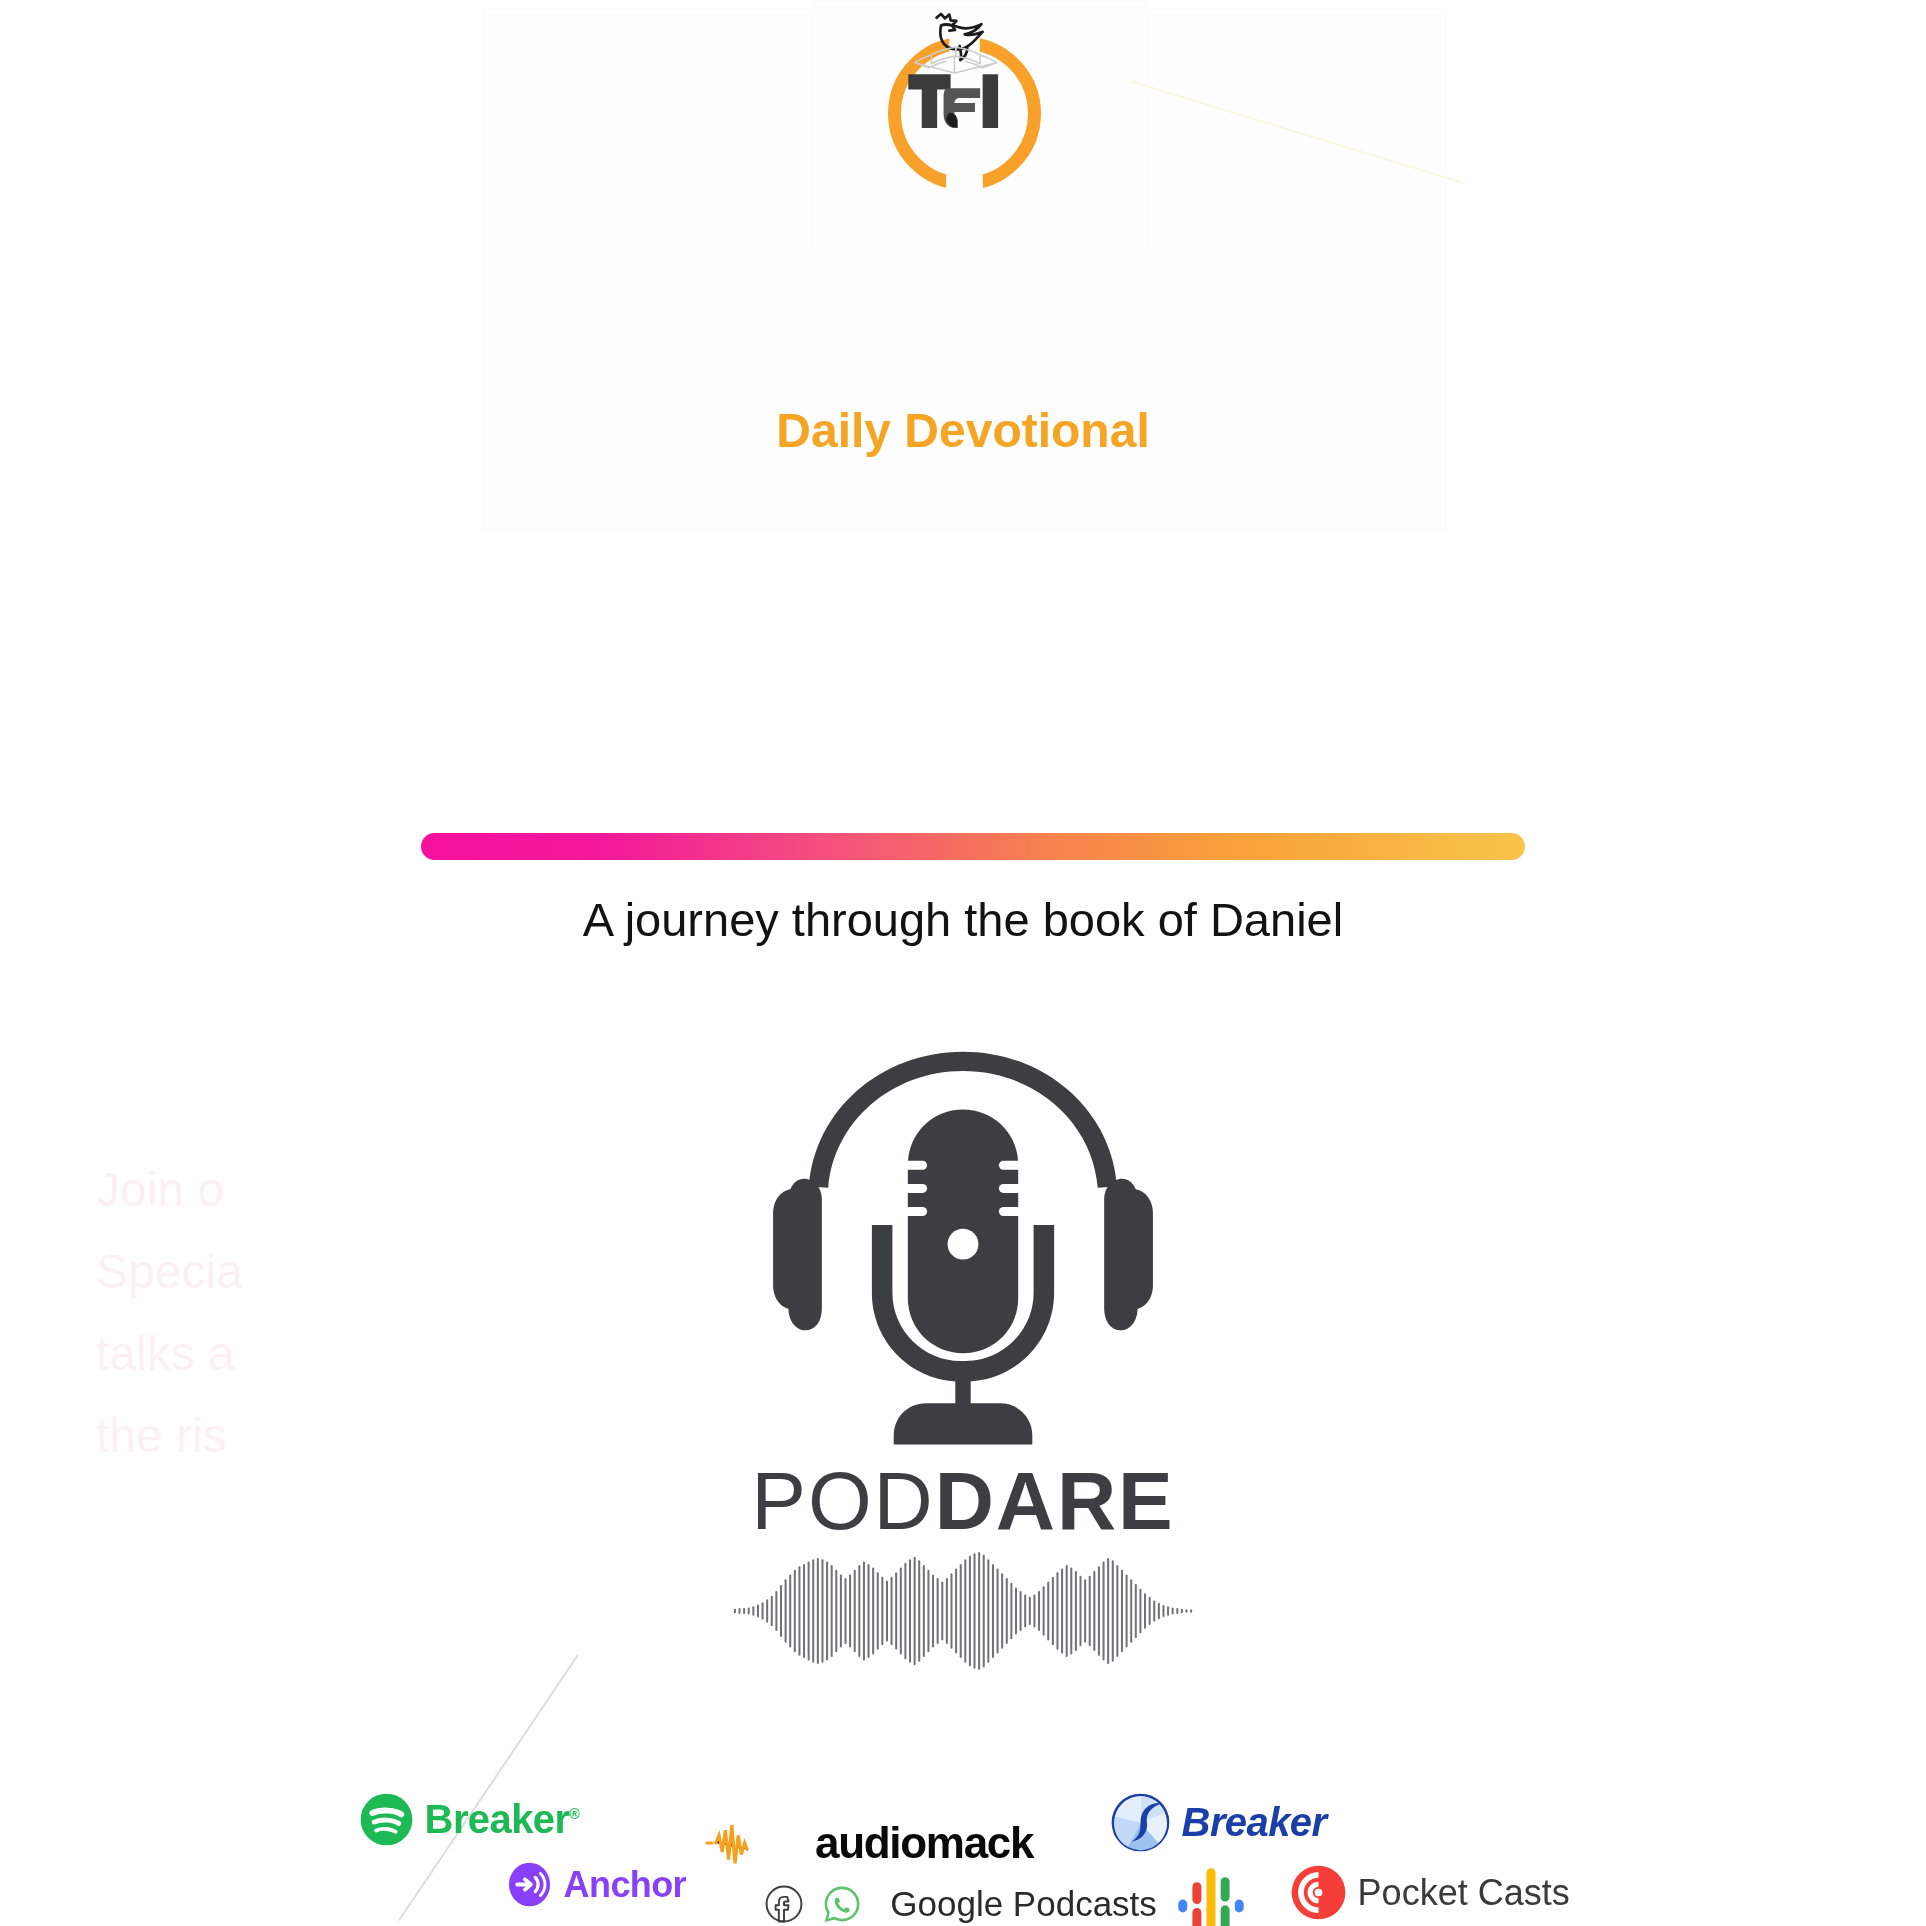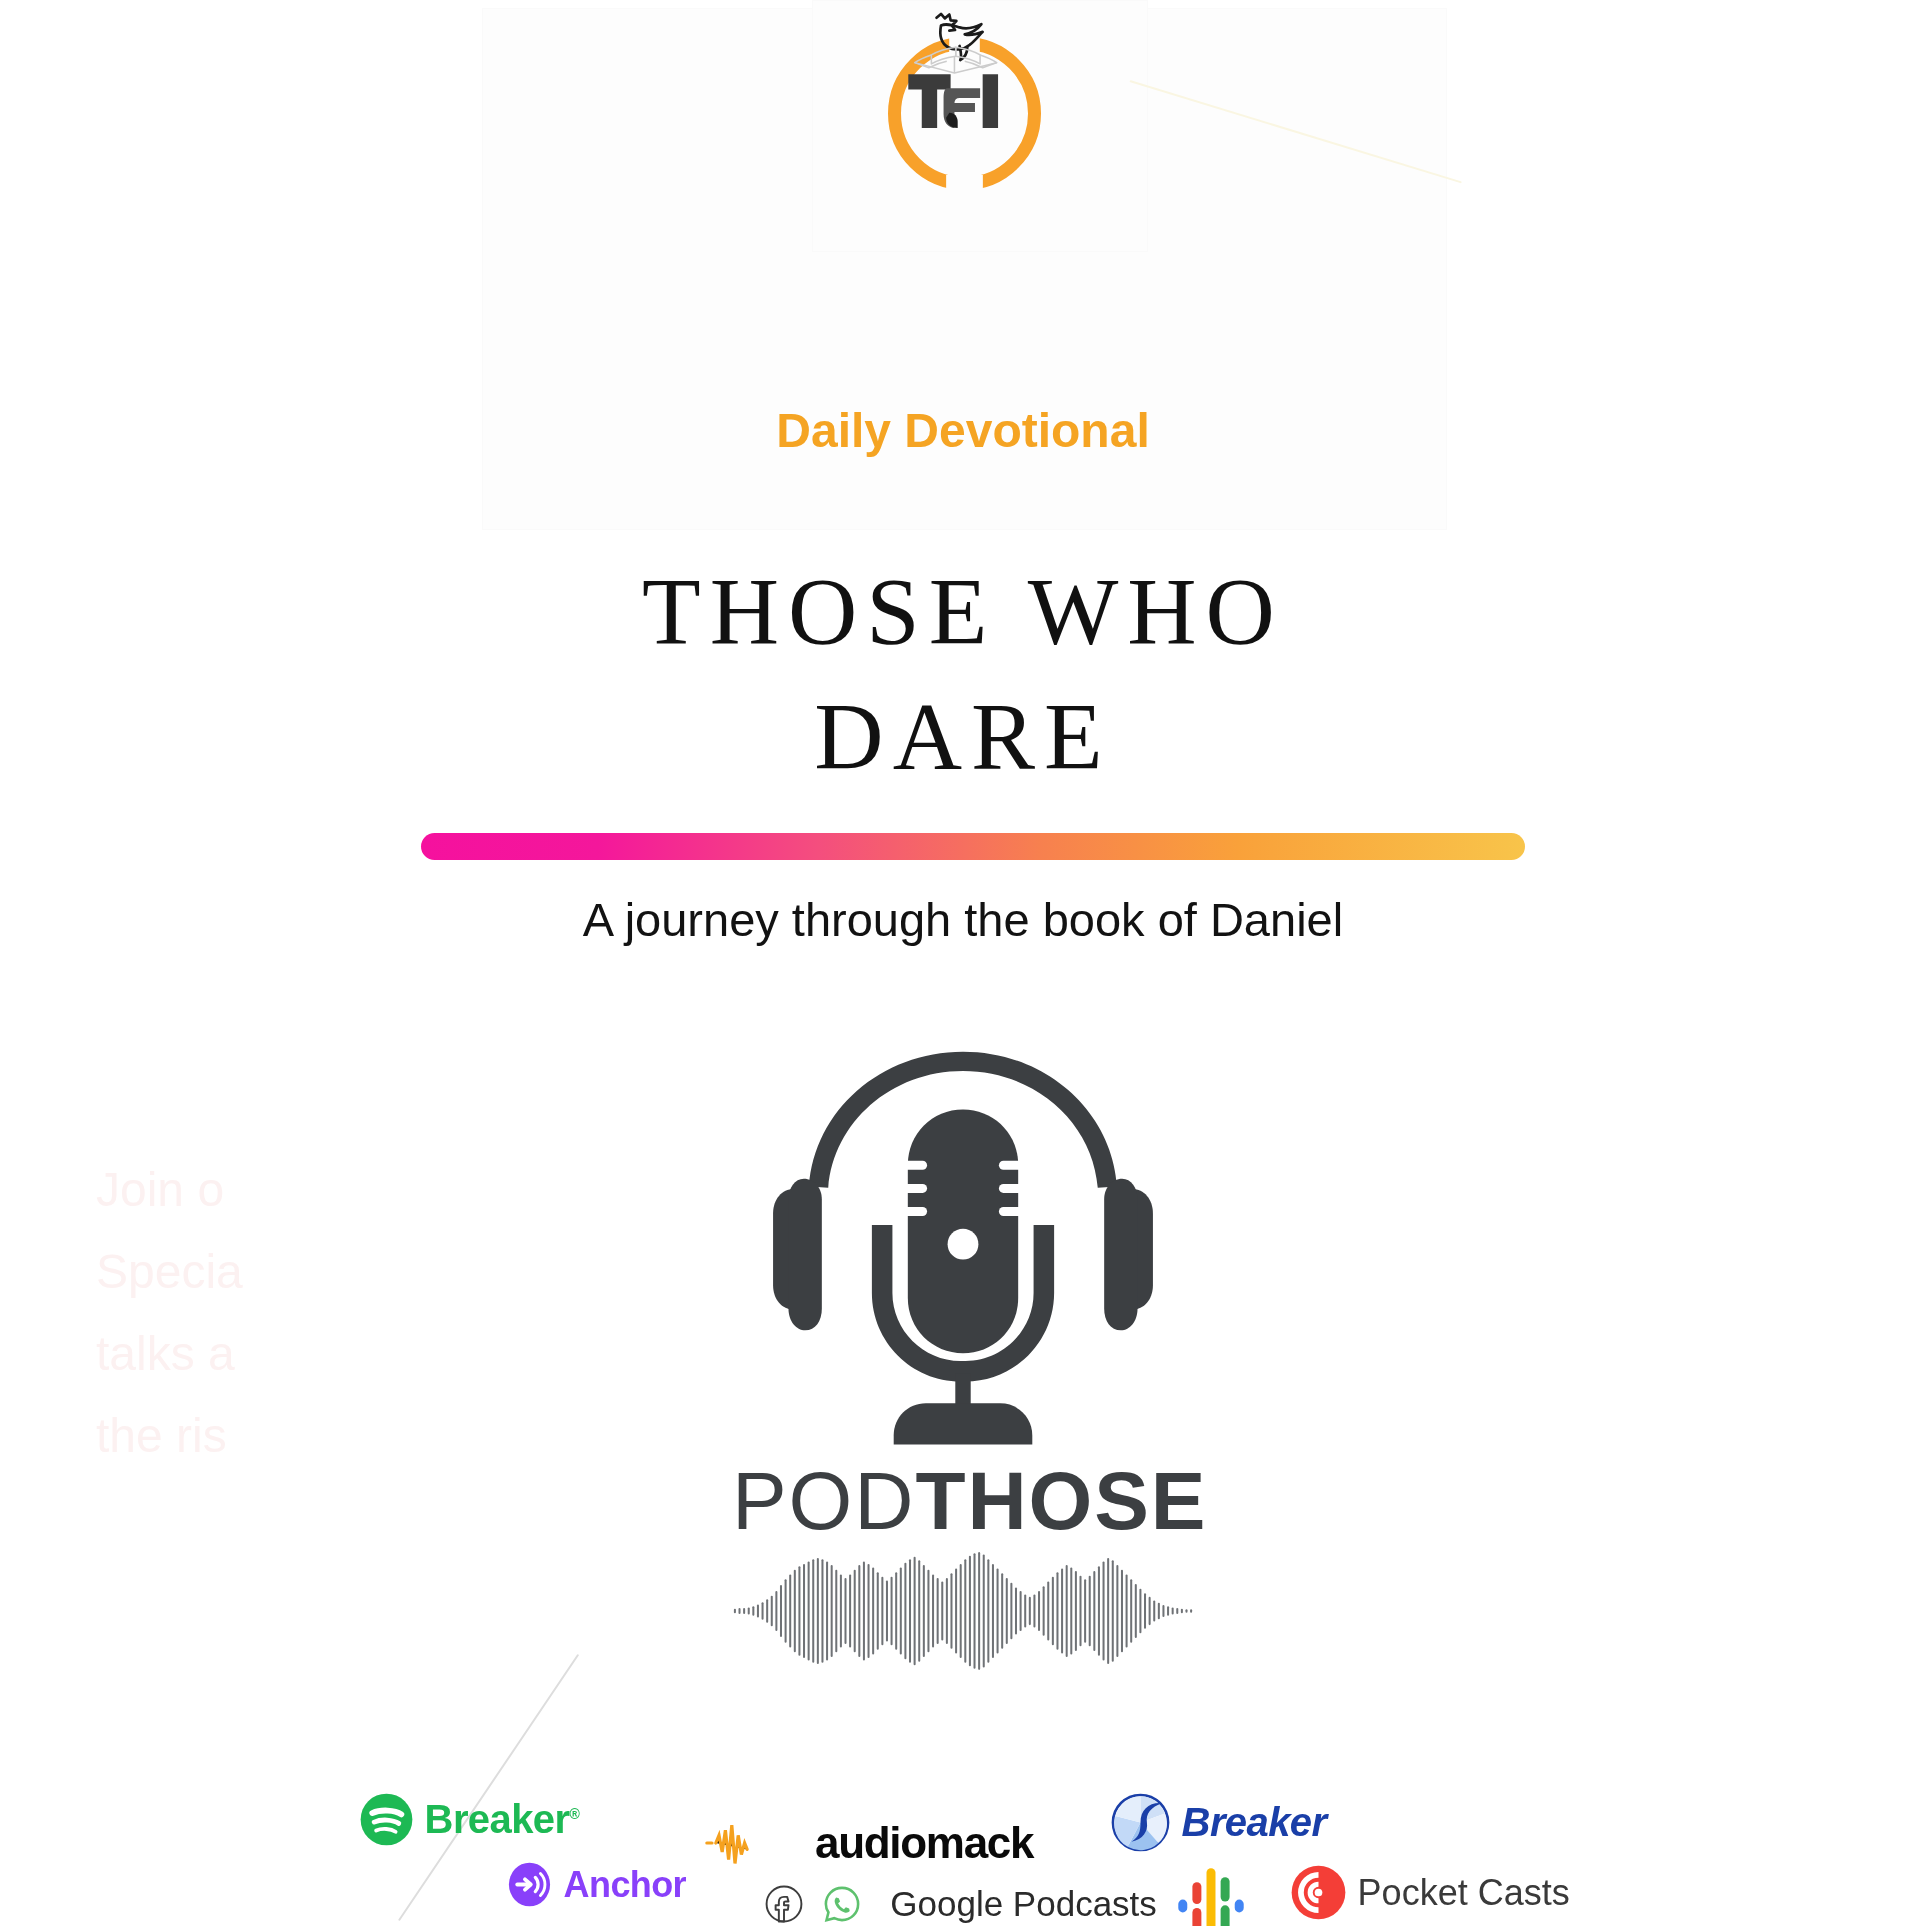--- a/index.html
+++ b/index.html
@@ -226,24 +226,20 @@
       <path d="M196 106 h24 v84 h-24 Z" fill="#3b3b3b"></path>
 
       <path d="M140 128 h52 v15 h-32 c-5 0 -8 3 -8 8 h32 v14 h-32 v25 c-10 -1 -17 -9 -17 -22 v-25
                c0 -9 2 -15 5 -15 Z" fill="#555555"></path>
       <path d="M144 166 c8 0 13 6 13 14 v10 c-11 0 -18 -7 -18 -16 Z" fill="#1d1d1d"></path>
     </svg>
   </div>
 
   <div class="brand-sub">Daily Devotional</div>
 
-  <div class="hero">
-    <div>THOSE WHO</div>
-    <div>DARE</div>
-  </div>
 
   <div class="rule"></div>
 
   <div class="tagline">A journey through the book of Daniel</div>
 
   <div class="podcast-art">
     <svg width="462" height="411" viewBox="0 0 720 640">
       <g fill="#3c3f42">
 
         <path d="M360 18 C232 18 128 110 120 228 l30 2 C158 128 248 48 360 48
@@ -271,21 +267,21 @@
 
         <path d="M218 288 v106 c0 76 62 138 138 138 h8 c76 0 138 -62 138 -138 v-106 h-32 v106
                  c0 58 -48 106 -106 106 h-8 c-58 0 -106 -48 -106 -106 v-106 Z"></path>
 
         <rect x="348" y="520" width="24" height="56"></rect>
         <path d="M252 616 c0 -28 22 -50 50 -50 h116 c28 0 50 22 50 50 v14 h-216 Z"></path>
       </g>
     </svg>
 
     <div class="pod-word">
-      <span class="light">POD</span><span class="bold">THOSE</span>
+      <span class="light">POD</span><span class="bold">DARE</span>
     </div>
 
     <svg id="waveform" width="462" height="128" viewBox="0 0 720 200" style="position:absolute; left:0; top:507px;">
         <rect x="2.02" y="96.32" width="3.17" height="7.36" rx="1.58" fill="#6f7276"></rect>
         <rect x="9.22" y="95.40" width="3.17" height="9.20" rx="1.58" fill="#6f7276"></rect>
         <rect x="16.42" y="95.40" width="3.17" height="9.20" rx="1.58" fill="#6f7276"></rect>
         <rect x="23.62" y="94.48" width="3.17" height="11.04" rx="1.58" fill="#6f7276"></rect>
         <rect x="30.82" y="92.64" width="3.17" height="14.72" rx="1.58" fill="#6f7276"></rect>
         <rect x="38.02" y="89.88" width="3.17" height="20.24" rx="1.58" fill="#6f7276"></rect>
         <rect x="45.22" y="86.20" width="3.17" height="27.60" rx="1.58" fill="#6f7276"></rect>

